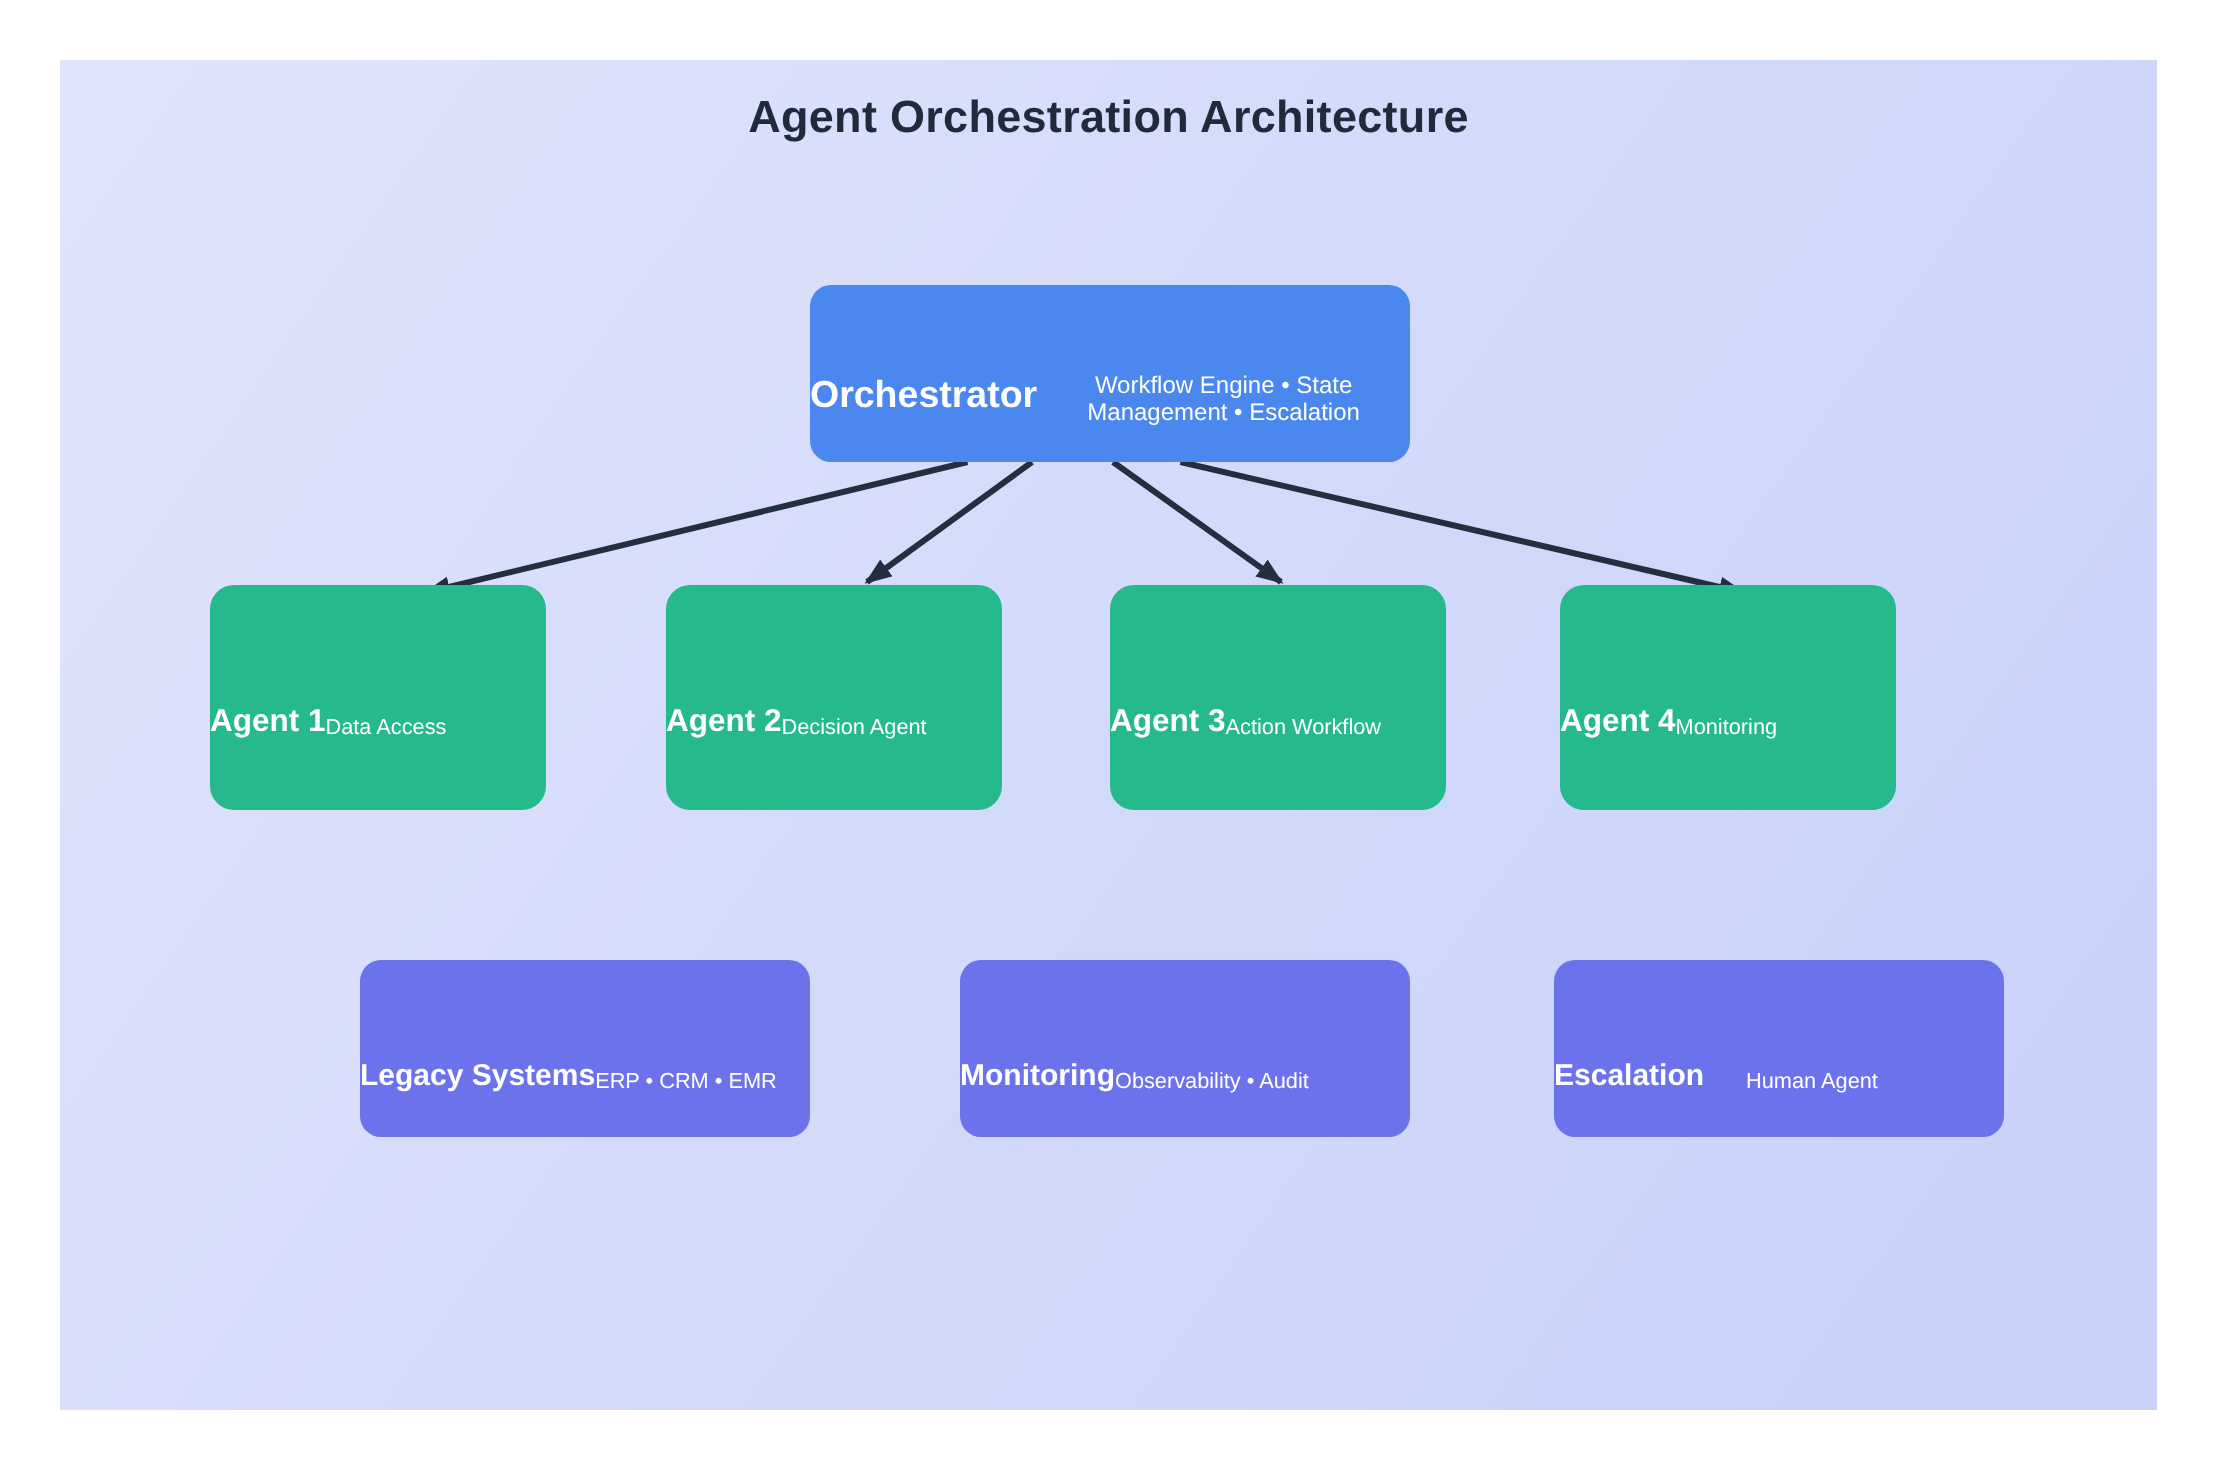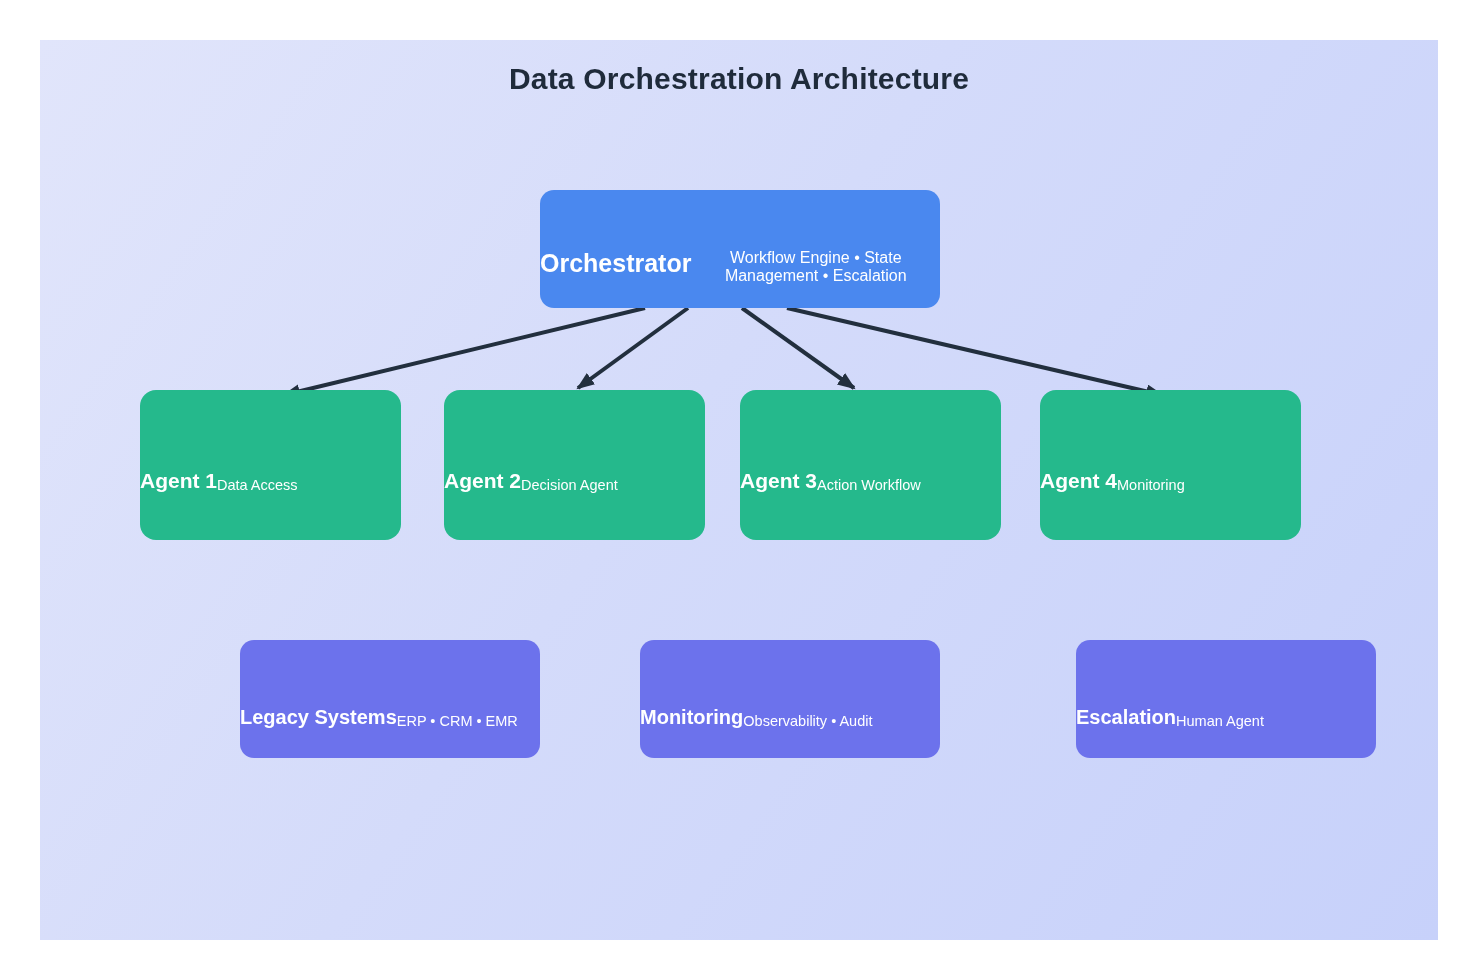--- a/index.html
+++ b/index.html
@@ -50,21 +50,21 @@
     height: 118px;
     background: #4a88ef;
     border-radius: 14px;
     padding-top: 27px;
   }
   .orchestrator .node-title { font-size: 25px; line-height: 30px; }
   .orchestrator .node-subtitle { font-size: 16px; margin-top: 8px; }
 
   .agent {
     top: 350px;
-    width: 261px;
+    width: 224px;
     height: 150px;
     background: #25b98c;
     border-radius: 16px;
     padding-top: 31px;
   }
   .agent .node-title { font-size: 21px; line-height: 25px; }
   .agent .node-subtitle { font-size: 14.5px; margin-top: 9px; }
   .agent-1 { left: 100px; }
   .agent-2 { left: 404px; }
   .agent-3 { left: 700px; }
@@ -75,37 +75,37 @@
     width: 300px;
     height: 118px;
     background: #6c72ec;
     border-radius: 14px;
     padding-top: 36px;
   }
   .support .node-title { font-size: 20px; line-height: 24px; }
   .support .node-subtitle { font-size: 14.5px; margin-top: 8px; }
   .support-legacy { left: 200px; }
   .support-monitoring { left: 600px; }
-  .support-escalation { left: 1036px; }
+  .support-escalation { left: 996px; gap: 28px; }
 
   .arrows-layer {
     position: absolute;
     left: 0;
     top: 0;
     width: 1398px;
     height: 900px;
     pointer-events: none;
   }
 </style>
 </head>
 <body>
 
 <div class="canvas">
 
-  <h1 class="diagram-title">Data Orchestration Architecture</h1>
+  <h1 class="diagram-title">Agent Orchestration Architecture</h1>
 
   <svg class="arrows-layer" viewBox="0 0 1398 900">
     <defs>
       <marker id="arrowhead" markerUnits="userSpaceOnUse" markerWidth="20" markerHeight="16" refX="16" refY="7" orient="auto">
         <path d="M0,0 L18,7 L0,14 Z" fill="#222f3e"></path>
       </marker>
     </defs>
     <line x1="605" y1="268" x2="244" y2="355" stroke="#222f3e" stroke-width="4" marker-end="url(#arrowhead)"></line>
     <line x1="648" y1="268" x2="538" y2="348" stroke="#222f3e" stroke-width="4" marker-end="url(#arrowhead)"></line>
     <line x1="702" y1="268" x2="814" y2="348" stroke="#222f3e" stroke-width="4" marker-end="url(#arrowhead)"></line>

